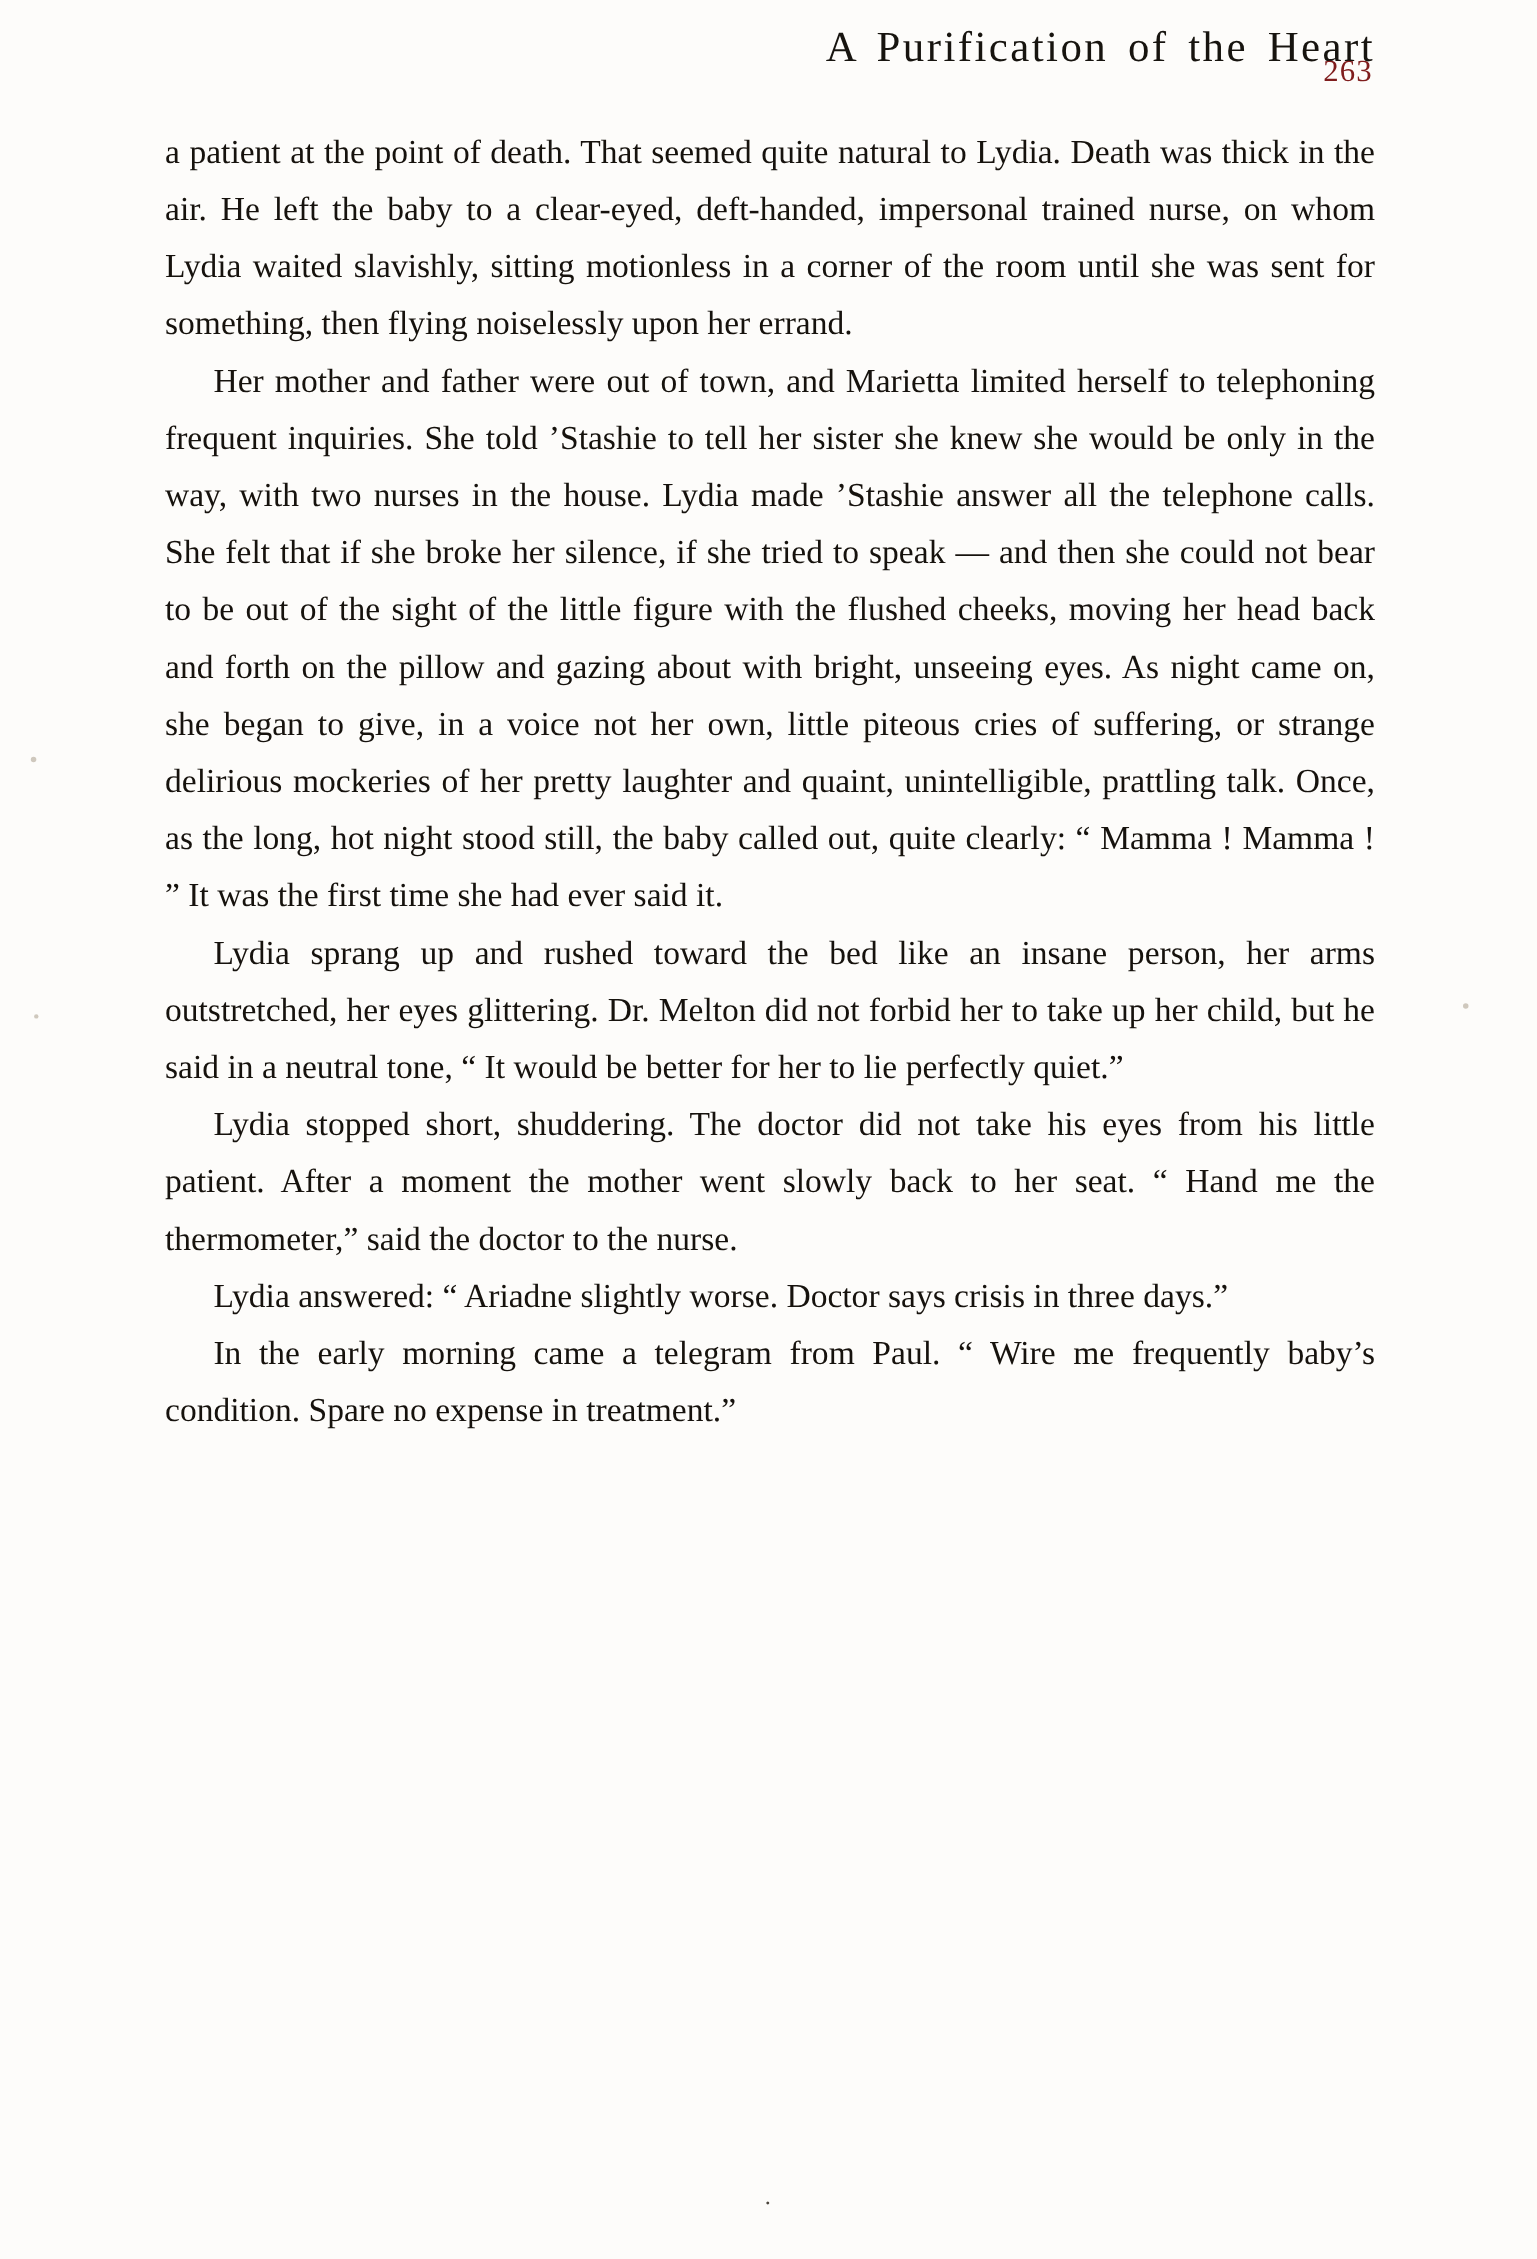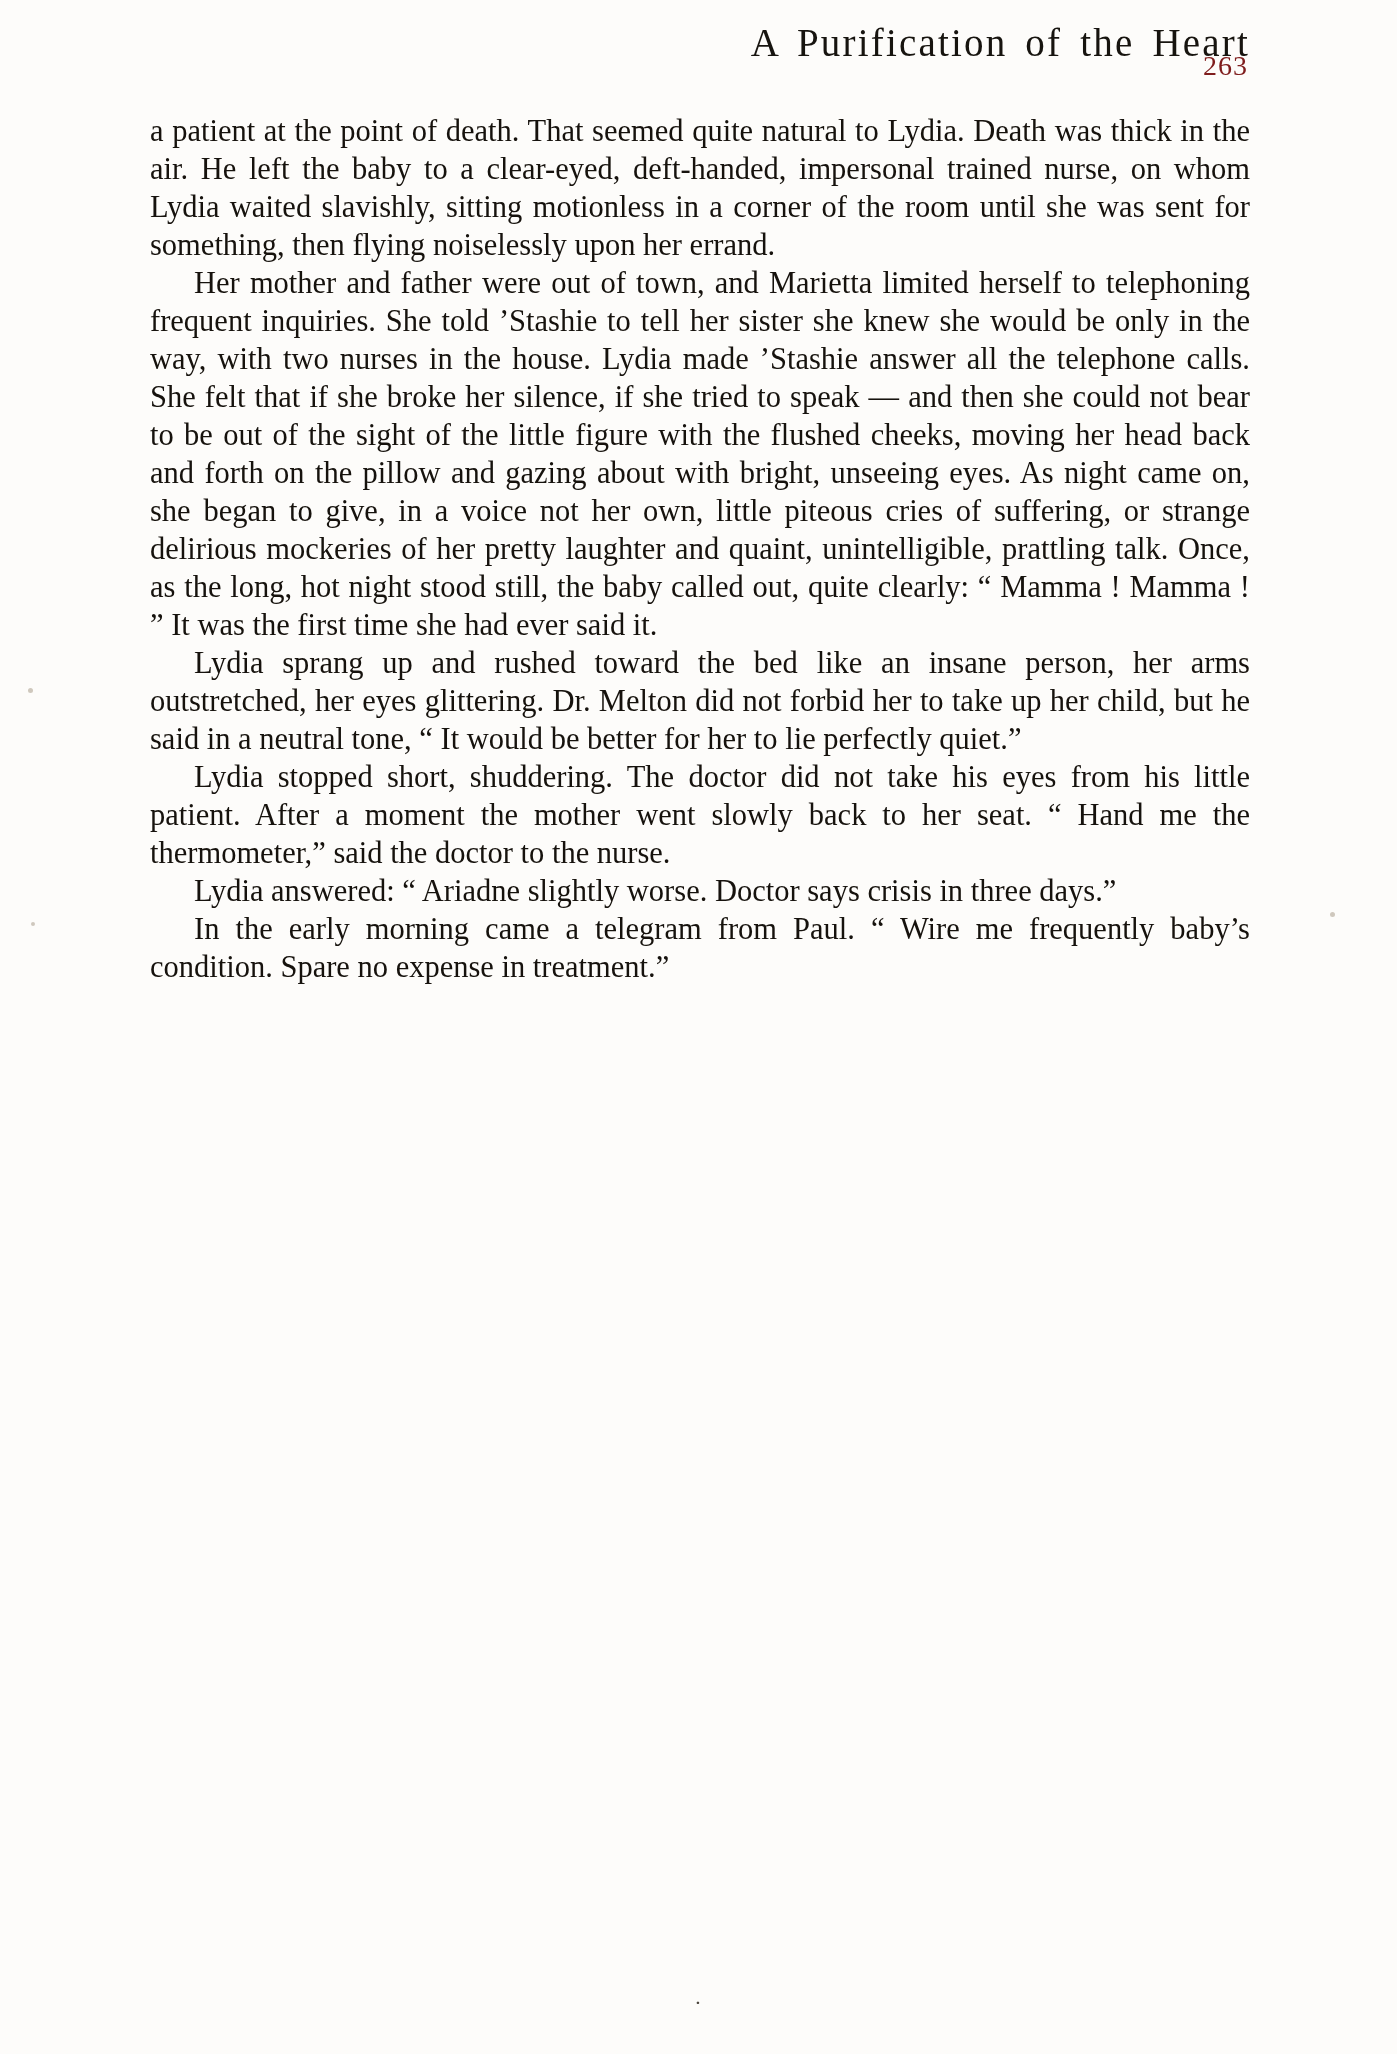--- a/index.html
+++ b/index.html
@@ -46,21 +46,21 @@
   .running-head .folio {
     position: absolute;
     right: 2px;
     bottom: 8px;
     font-size: 28px;
     letter-spacing: 1px;
     color: #7f1d1d;
   }
   .body-text {
     font-size: 30.5px;
-    line-height: 38px;
+    line-height: 52px;
     text-align: justify;
     text-justify: inter-word;
     color: #16120d;
   }
   .body-text p {
     margin: 0;
     text-indent: 0;
     hyphens: manual;
   }
   .body-text p.indent {

